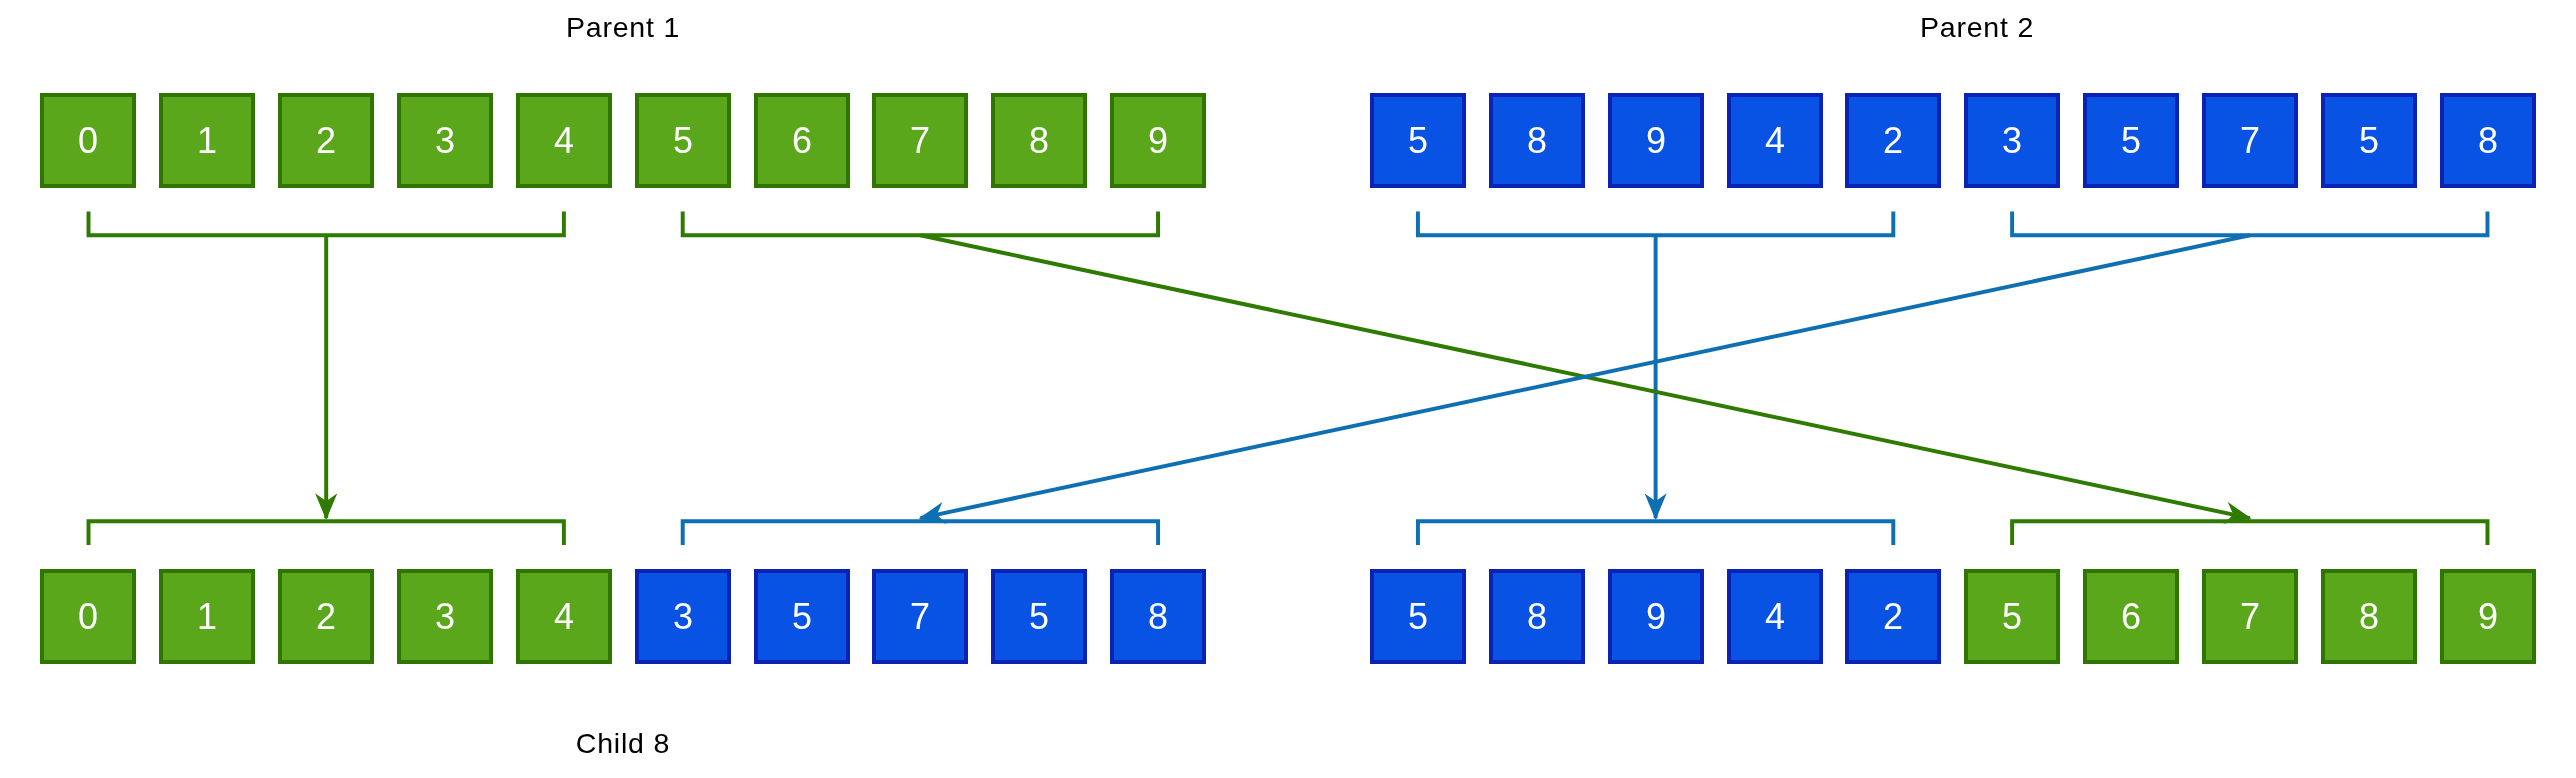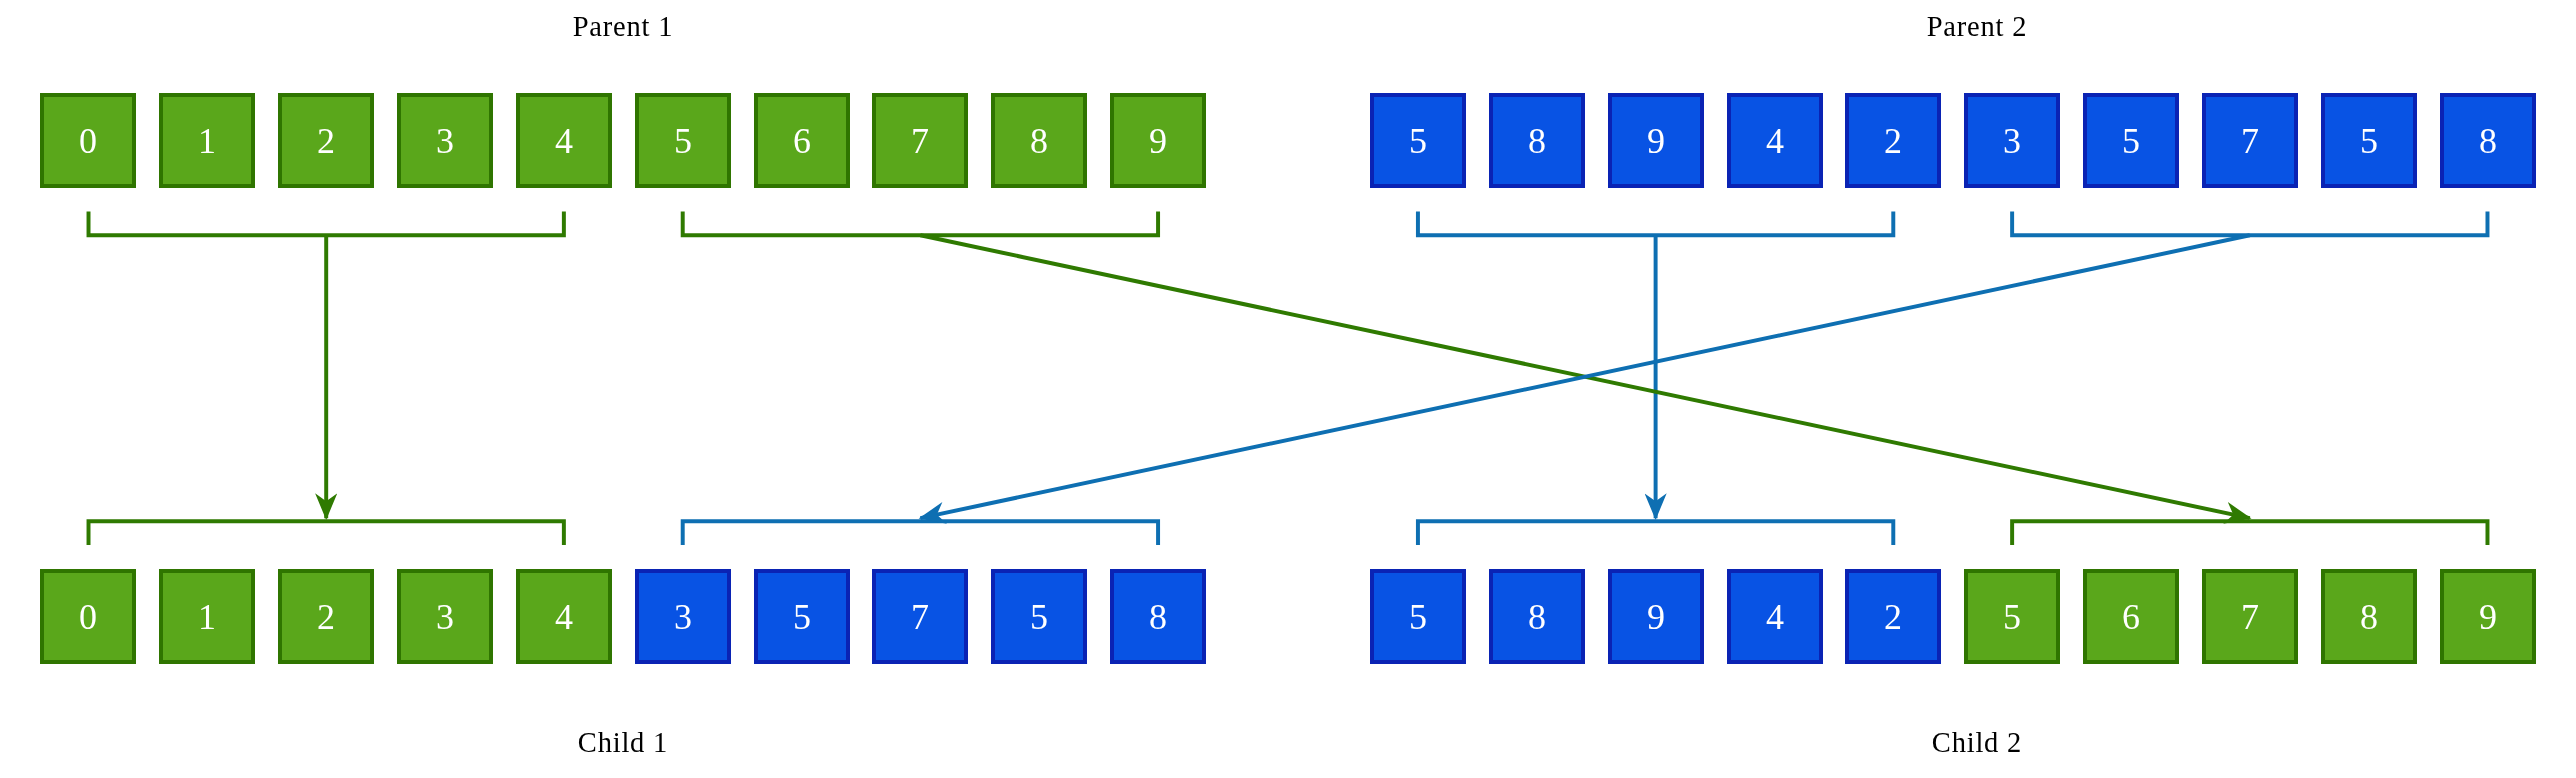--- a/index.html
+++ b/index.html
@@ -1,20 +1,20 @@
 <!DOCTYPE html>
 <html style="font-size:12.7px"><head>
 <meta charset="utf-8">
 <style>
   html,body{margin:0;padding:0;background:#ffffff;}
   .canvas{
     position:relative;
     width:2576px;height:778px;
     background:#ffffff;
-    font-family:Liberation Serif, serif;
+    font-family:Liberation Sans, sans-serif;
     overflow:hidden;
   }
   .arrows-layer{position:absolute;left:0;top:0;width:2576px;height:778px;}
   .row-label{
     position:absolute;
     text-align:center;
     font-size:28.5px;
     color:#000000;
     letter-spacing:0.8px;
   }
@@ -61,22 +61,21 @@
     <g id="arrows-group">
         <line x1="411.5" y1="297" x2="411.5" y2="654" stroke="#2f7a01" stroke-width="5" marker-end="url(#head-green)"></line>
         <line x1="2089.5" y1="297" x2="2089.5" y2="654" stroke="#0e6fb2" stroke-width="5" marker-end="url(#head-blue)"></line>
         <line x1="1161.5" y1="297" x2="2839.5" y2="654" stroke="#2f7a01" stroke-width="5" marker-end="url(#head-green)"></line>
         <line x1="2839.5" y1="297" x2="1161.5" y2="654" stroke="#0e6fb2" stroke-width="5" marker-end="url(#head-blue)"></line>
       </g>
   </svg>
 
   <div class="row-label label-top label-left">Parent 1</div>
   <div class="row-label label-top label-right">Parent 2</div>
-  <div class="row-label label-bottom label-left">Child 1</div>
-  <div class="row-label label-bottom label-right">Child 2</div>
+  <div class="row-label label-bottom label-left">Child 8</div>
 
   <div class="gene-row">
       <div class="box green" style="left: 40px; top: 93px;">0</div>
       <div class="box green" style="left: 159px; top: 93px;">1</div>
       <div class="box green" style="left: 278px; top: 93px;">2</div>
       <div class="box green" style="left: 397px; top: 93px;">3</div>
       <div class="box green" style="left: 516px; top: 93px;">4</div>
       <div class="box green" style="left: 635px; top: 93px;">5</div>
       <div class="box green" style="left: 754px; top: 93px;">6</div>
       <div class="box green" style="left: 872px; top: 93px;">7</div>

